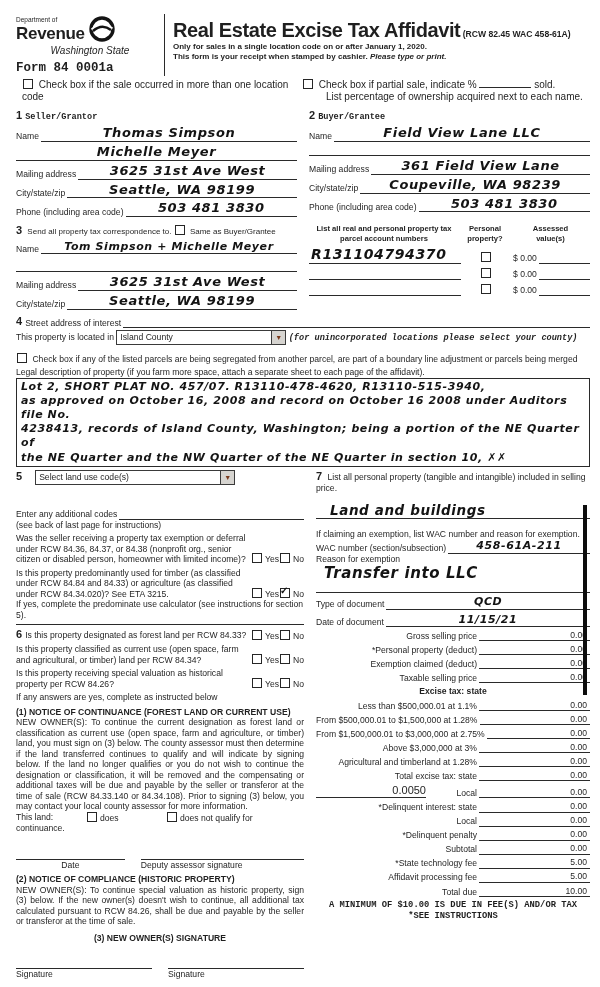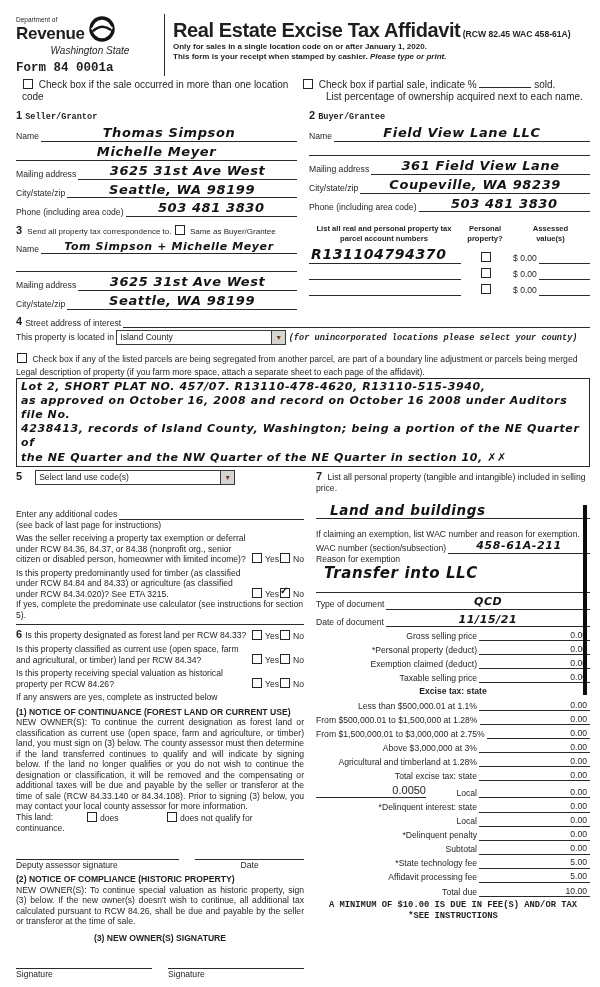--- a/index.html
+++ b/index.html
@@ -294,27 +294,27 @@
       <div class="notice-body">NEW OWNER(S): To continue the current designation as forest land or classification as current use (open space, farm and agriculture, or timber) land, you must sign on (3) below. The county assessor must then determine if the land transferred continues to qualify and will indicate by signing below. If the land no longer qualifies or you do not wish to continue the designation or classification, it will be removed and the compensating or additional taxes will be due and payable by the seller or transferor at the time of sale (RCW 84.33.140 or 84.34.108). Prior to signing (3) below, you may contact your local county assessor for more information.</div>
 
       <div style="display:flex;">
         <span style="width:70px;">This land:</span>
         <span style="width:80px;"><span class="cb"></span><span>does</span></span>
         <span><span class="cb"></span><span>does not qualify for</span></span>
       </div>
       <div>continuance.</div>
 
       <div style="display:flex;gap:16px;margin-top:12px;">
+        <div style="flex:1;">
+          <div class="sigline"></div>
+          <div style="text-align:center;">Date</div>
+        </div>
         <div style="flex:1.5;">
           <div class="sigline"></div>
           <div>Deputy assessor signature</div>
-        </div>
-        <div style="flex:1;">
-          <div class="sigline"></div>
-          <div style="text-align:center;">Date</div>
         </div>
       </div>
 
       <div class="notice-title">(2) NOTICE OF COMPLIANCE (HISTORIC PROPERTY)</div>
       <div class="notice-body">NEW OWNER(S): To continue special valuation as historic property, sign (3) below. If the new owner(s) doesn't wish to continue, all additional tax calculated pursuant to RCW 84.26, shall be due and payable by the seller or transferor at the time of sale.</div>
 
       <div class="notice-title" style="text-align:center;margin-top:6px;">(3) NEW OWNER(S) SIGNATURE</div>
 
       <div style="display:flex;gap:16px;margin-top:12px;">
         <div style="flex:1;">

